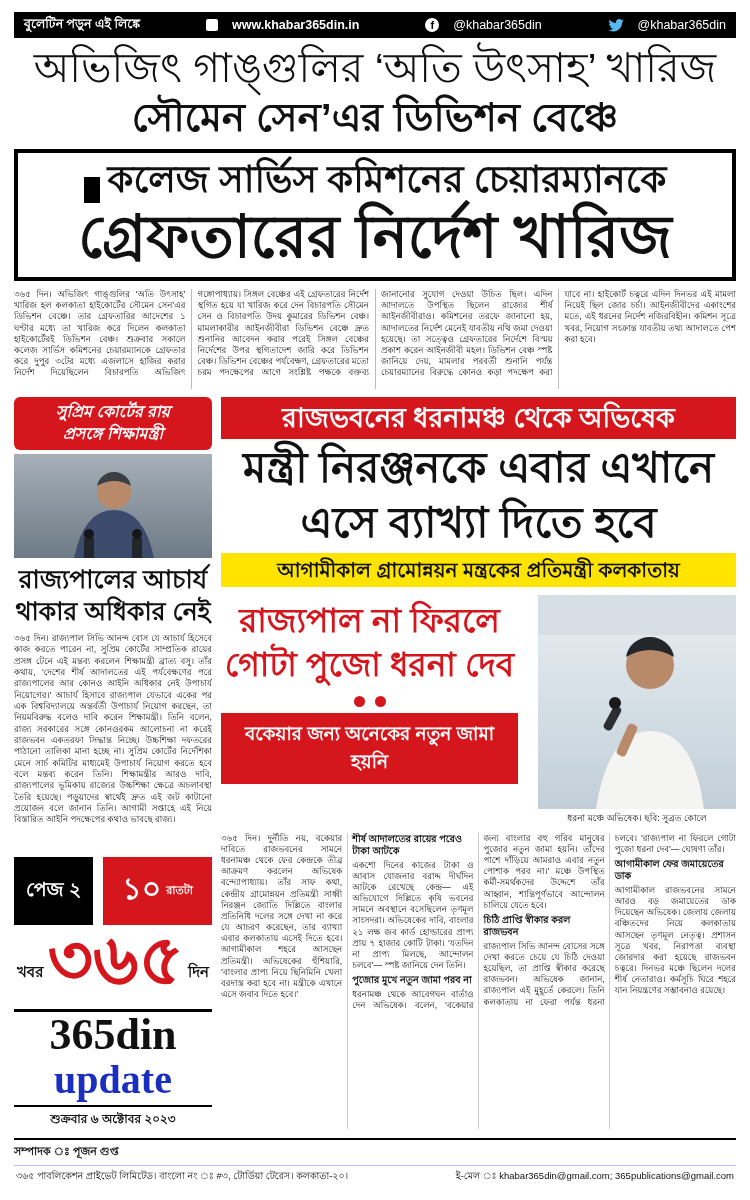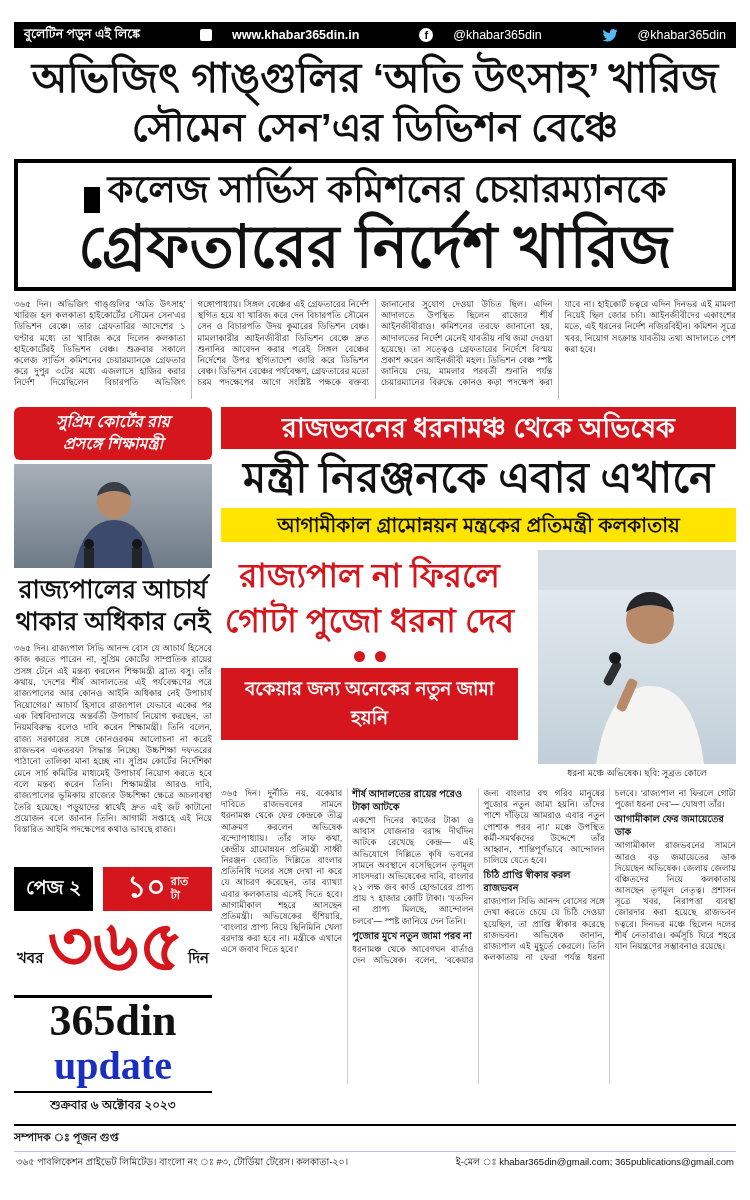--- a/index.html
+++ b/index.html
@@ -4,34 +4,34 @@
 <style>
   :root{
     --red:#d6161d;
     --yellow:#ffe400;
     --blue:#1b2fbe;
     --ink:#111111;
   }
   *{box-sizing:border-box;margin:0;padding:0}
   html,body{width:750px;height:1200px;background:#ffffff;overflow:hidden}
   body{font-family:"Liberation Sans",sans-serif;color:var(--ink)}
-  .page{padding:22px 14px 0}
+  .page{padding:12px 14px 0}
 
   
   .topbar{height:26px;background:#000;color:#fff;display:flex;align-items:center;
     padding:0 10px;font-size:12.5px;justify-content:space-between}
-  .tb-group{display:flex;align-items:center;gap:20px;white-space:nowrap}
+  .tb-group{display:flex;align-items:center;gap:14px;white-space:nowrap}
   .tb-bold{font-weight:bold}
   .sq-icon{width:12px;height:12px;background:#fff;border-radius:2px;display:inline-block}
   .fb-icon{width:14px;height:14px;background:#fff;border-radius:50%;color:#000;
     font-weight:bold;font-size:11px;line-height:14px;text-align:center;display:inline-block}
   .tw-icon{width:16px;height:13px;display:inline-block}
 
   
-  .h1{font-size:41px;font-weight:700;text-align:center;line-height:1.28;margin-top:4px}
+  .h1{font-size:41px;font-weight:400;text-align:center;line-height:1.28;margin-top:4px}
   .h2{font-size:39px;font-weight:900;text-align:center;line-height:1.25}
   .bigbox{border:4px solid #000;margin-top:6px;padding:4px 8px;text-align:center}
   .bigbox .l1{font-size:37px;font-weight:700;line-height:1.25;display:flex;
     align-items:flex-end;justify-content:center;gap:8px}
   .black-block{width:16px;height:26px;background:#000;display:inline-block;flex:none}
   .bigbox .l2{font-size:59px;font-weight:900;line-height:1.18}
 
   .topbody{margin-top:8px;height:100px;overflow:hidden;columns:4;column-gap:12px;
     column-rule:1px solid #bbb;font-size:8.6px;line-height:1.3;text-align:justify}
 
@@ -40,27 +40,27 @@
   .rightcol{flex:1;min-width:0}
 
   
   .kicker{background:var(--red);color:#fff;border-radius:6px;text-align:center;
     font-weight:bold;font-style:italic;font-size:16px;line-height:1.4;padding:4px 2px}
   .photo-left{height:104px;margin-top:4px;overflow:hidden;position:relative}
   .photo-left svg{display:block;width:100%;height:100%}
   .left-headline{font-size:25px;font-weight:900;text-align:center;line-height:1.3;margin:5px 0}
   .left-body{height:218px;overflow:hidden;font-size:8.6px;line-height:1.32;text-align:justify}
 
-  .pagebar{display:flex;gap:10px;margin-top:6px;align-items:stretch;height:44px}
+  .pagebar{display:flex;gap:10px;margin-top:6px;align-items:stretch;height:68px}
   .page-label{background:#000;color:#fff;font-size:19px;font-weight:bold;display:flex;
     align-items:center;justify-content:center;padding:2px 12px}
   .time-box{background:var(--red);color:#fff;display:flex;align-items:center;
     justify-content:center;gap:5px;flex:1}
   .time-big{font-size:30px;font-weight:900}
-  .time-col{display:flex;flex-direction:column;font-size:11px;font-weight:bold;line-height:1.25}
+  .time-col{display:flex;font-size:11px;font-weight:bold;line-height:1.25}
 
   .brand365{display:flex;align-items:flex-end;justify-content:center;gap:4px;margin-top:2px}
   .khabor,.din{font-size:15px;font-weight:bold;padding-bottom:8px}
   .num365{font-size:70px;font-weight:900;color:var(--red);line-height:0.95}
   .brand-en{font-family:"Liberation Serif",serif;font-weight:bold;font-size:44px;
     text-align:center;line-height:1.05;border-top:3px solid #000;margin-top:16px}
   .update{font-family:"Liberation Serif",serif;color:var(--blue);font-size:40px;
     font-weight:bold;text-align:center;line-height:1.05}
   .date{font-size:12px;font-weight:bold;text-align:center;border-top:2px solid #000;
     margin-top:4px;padding-top:3px}
@@ -179,20 +179,21 @@
 
       <div class="brand-en">365din</div>
       <div class="update">update</div>
       <div class="date">শুক্রবার ৬ অক্টোবর ২০২৩</div>
     </div>
 
     <div class="rightcol">
       <div class="banner">রাজভবনের ধরনামঞ্চ থেকে অভিষেক</div>
       <div class="rc-headline">
         <div>মন্ত্রী নিরঞ্জনকে এবার এখানে</div>
+        <div>এসে ব্যাখ্যা দিতে হবে</div>
       </div>
       <div class="yellowbar">আগামীকাল গ্রামোন্নয়ন মন্ত্রকের প্রতিমন্ত্রী কলকাতায়</div>
 
       <div class="feature">
         <div class="feature-left">
           <div class="red-head">
             <div>রাজ্যপাল না ফিরলে</div>
             <div>গোটা পুজো ধরনা দেব</div>
           </div>
           <div class="dots">

